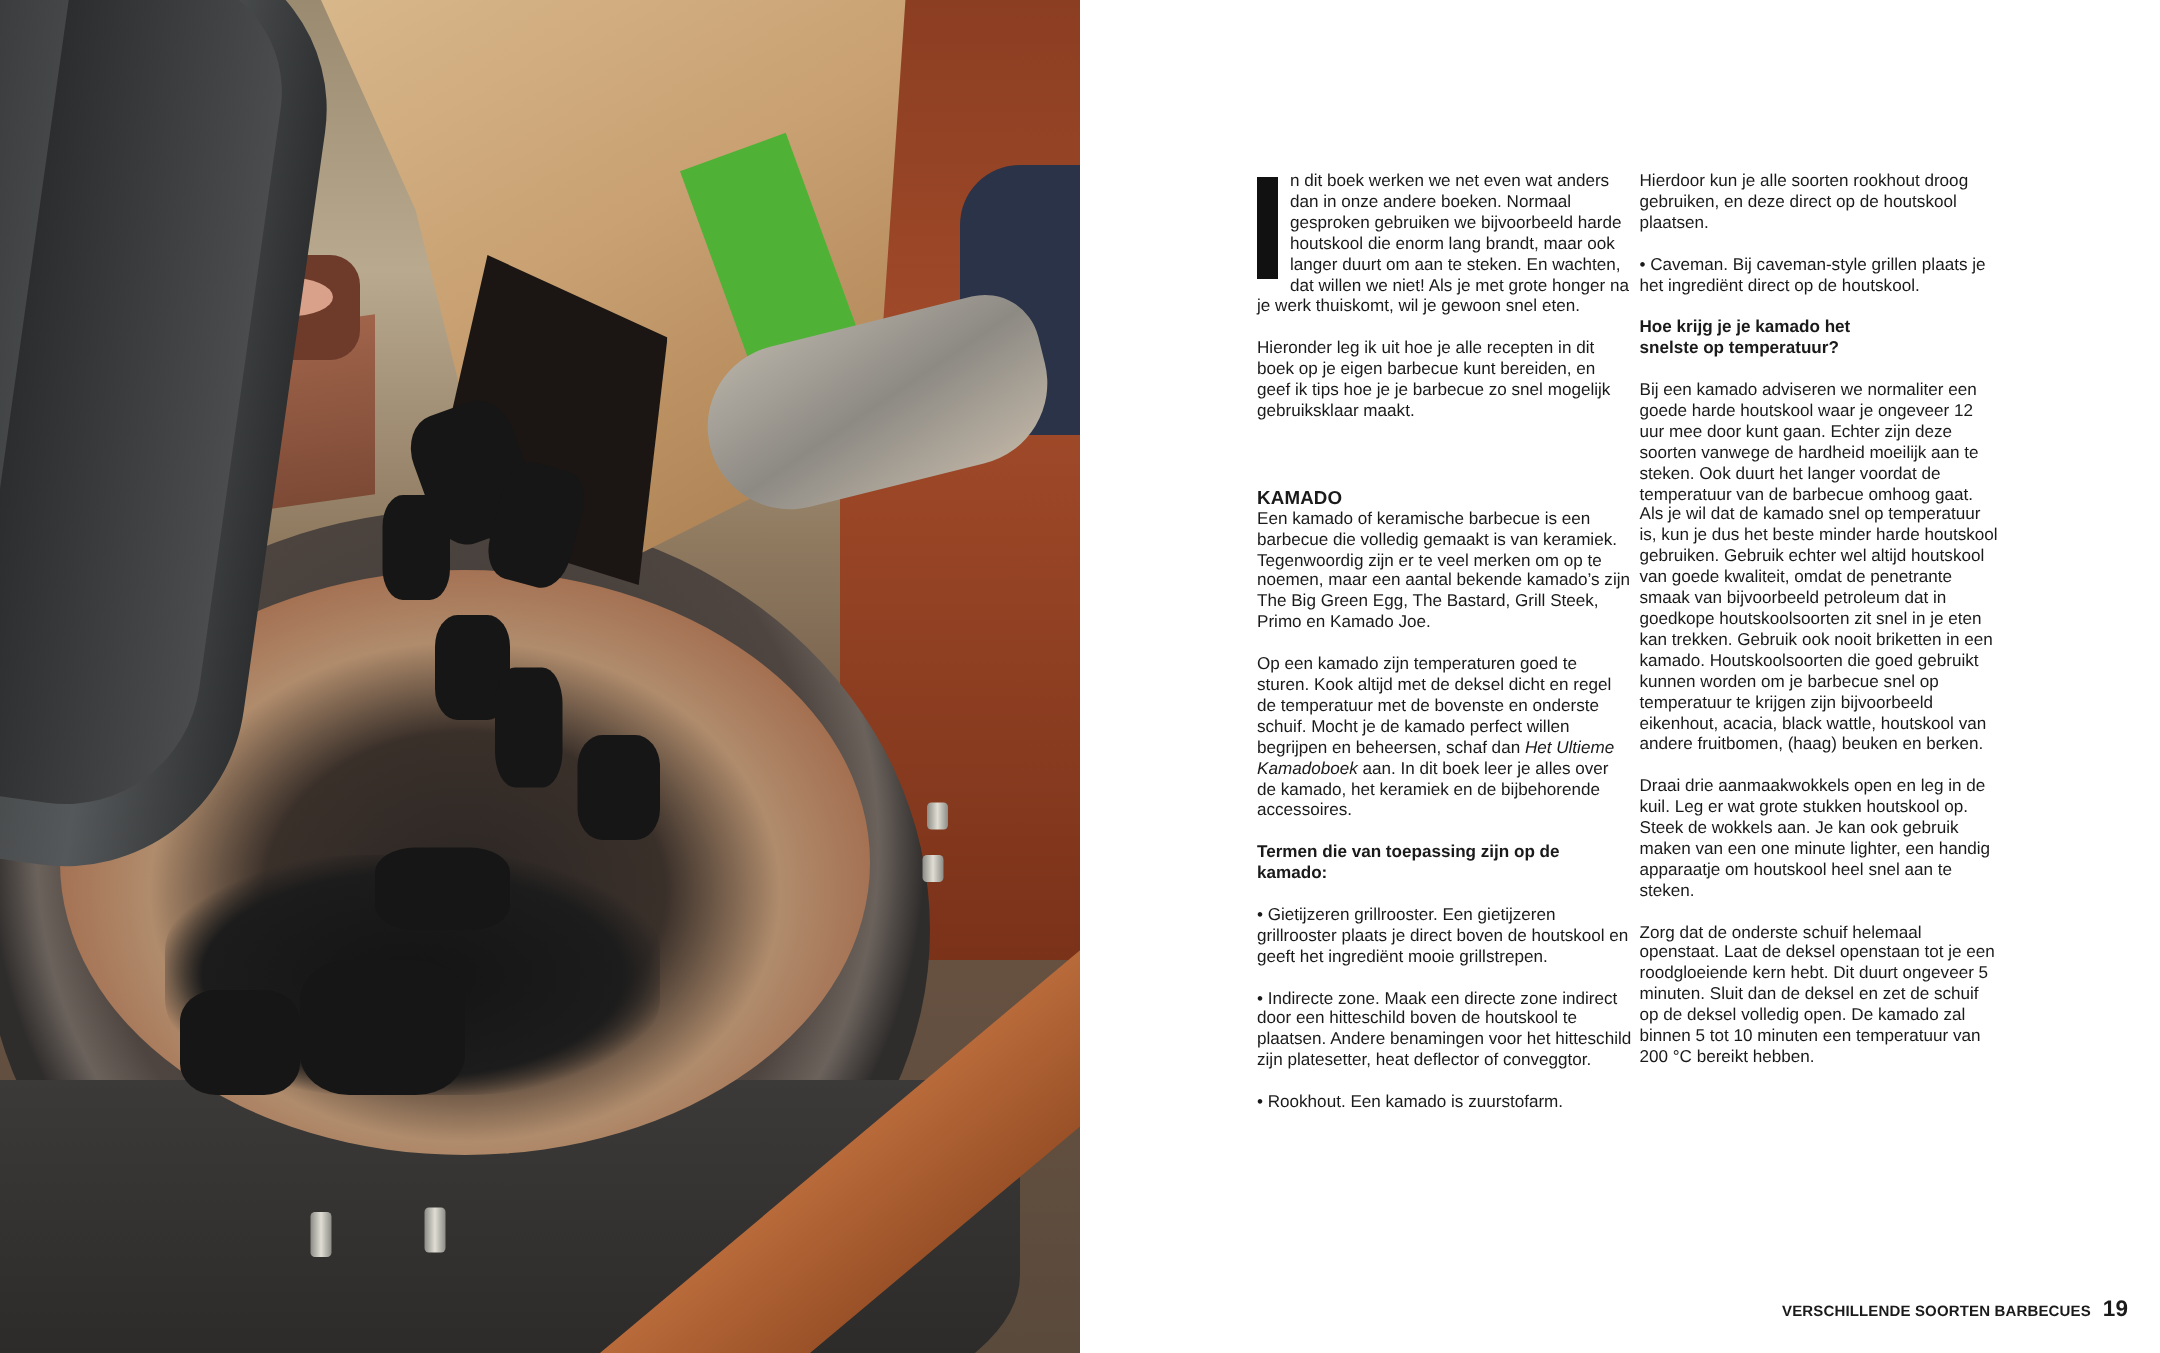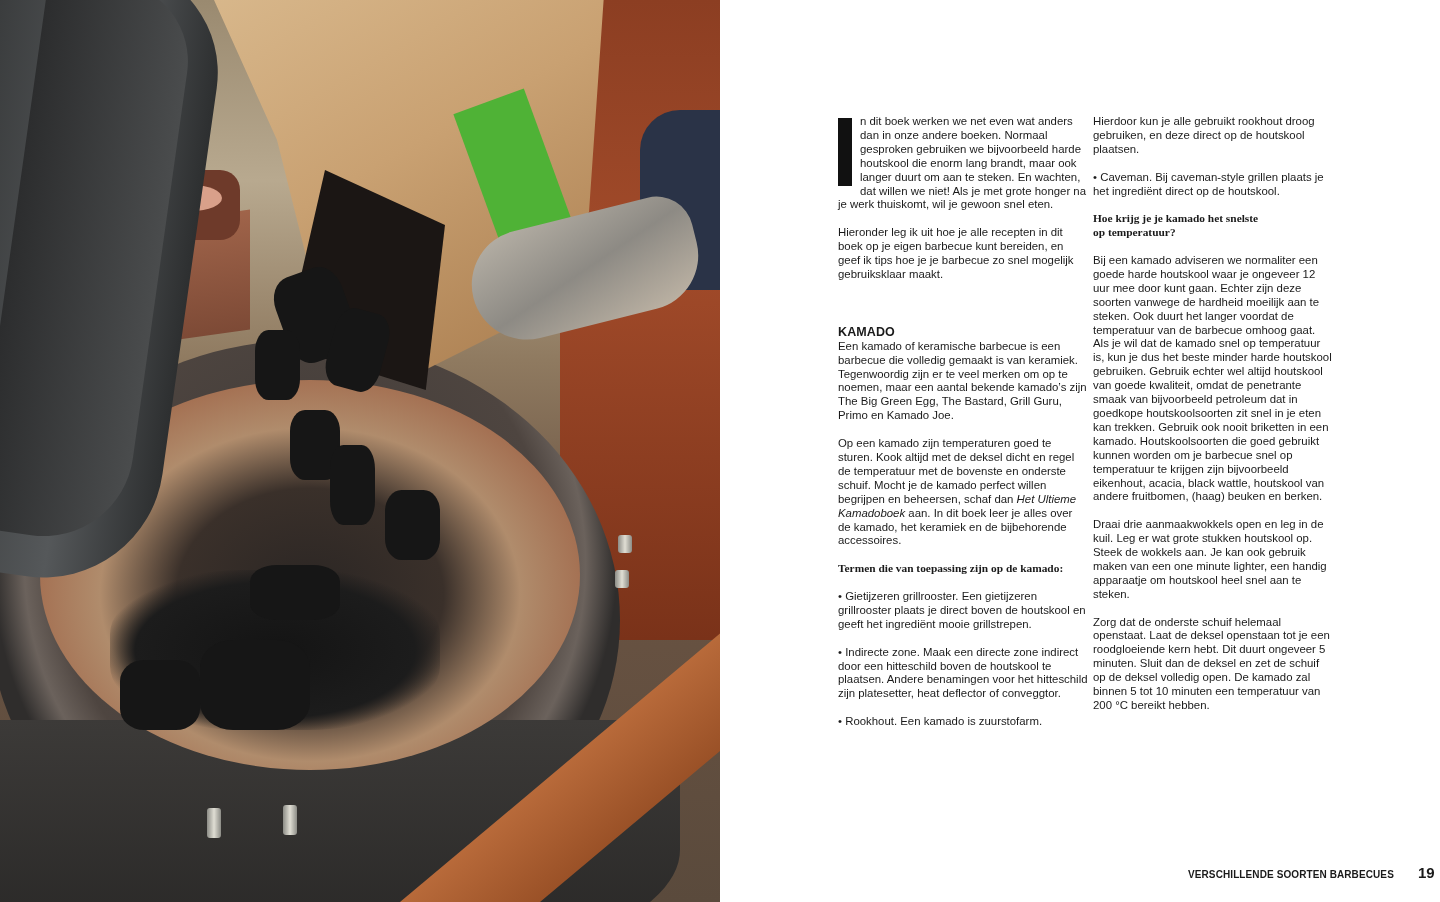--- a/index.html
+++ b/index.html
@@ -39,25 +39,25 @@
   .b1 { left:207px; top:808px; } .b2 { left:283px; top:805px; } .b3 { left:618px; top:535px; height:18px; } .b4 { left:615px; top:570px; height:18px; }
   .board { left:400px; top:640px; width:420px; height:90px; background:linear-gradient(180deg,#b86a3a,#9a5127); transform:rotate(-40deg); transform-origin:left top; top:902px; }
 
   
   .col { position:absolute; top:115px; width:250px; font-size:11.4px; line-height:13.9px; }
   .col-left { left:838px; }
   .col-right { left:1093px; width:240px; }
   .col p { margin:0 0 13.9px 0; }
   .dropcap { float:left; width:14px; height:68px; background:#111; margin:3px 8px 0 0; }
   .section-heading { font-weight:bold; font-size:12.5px; margin:44px 0 0 0; letter-spacing:0.1px; }
-  .subheading { font-weight:bold; margin:0;font-family:Liberation Serif, serif; }
+  .subheading { font-weight:bold; margin:0; }
   .term { font-weight:normal; }
   .em { font-style:italic; }
   .footer { position:absolute; top:864px; left:1188px; font-size:10px; font-weight:bold; letter-spacing:0.1px; display:flex; align-items:baseline;text-align:right; }
-  .footer-num { font-size:15px; margin-left:24px; }
+  .footer-num { font-size:15px; margin-left:8px; }
 </style>
 </head>
 <body>
 
 <div class="photo" title="Charcoal being poured from a paper bag into an open kamado barbecue">
   <div class="bg-garden"></div>
   <div class="table-top"></div>
   <div class="glove"></div>
   <div class="glove-patch"></div>
   <div class="apron"></div>
@@ -88,33 +88,33 @@
   <div class="board"></div>
 </div>
 
 <div class="col col-left">
   <p>
     <span class="dropcap"></span><span>n dit boek werken we net even wat anders dan in onze andere boeken. Normaal gesproken gebruiken we bijvoorbeeld harde houtskool die enorm lang brandt, maar ook langer duurt om aan te steken. En wachten, dat willen we niet! Als je met grote honger na je werk thuiskomt, wil je gewoon snel eten.</span>
   </p>
   <p>Hieronder leg ik uit hoe je alle recepten in dit boek op je eigen barbecue kunt bereiden, en geef ik tips hoe je je barbecue zo snel mogelijk gebruiksklaar maakt.</p>
 
   <div class="section-heading">KAMADO</div>
-  <p>Een kamado of keramische barbecue is een barbecue die volledig gemaakt is van keramiek. Tegenwoordig zijn er te veel merken om op te noemen, maar een aantal bekende kamado’s zijn The Big Green Egg, The Bastard, Grill Guru, Primo en Kamado Joe.</p>
+  <p>Een kamado of keramische barbecue is een barbecue die volledig gemaakt is van keramiek. Tegenwoordig zijn er te veel merken om op te noemen, maar een aantal bekende kamado’s zijn The Big Green Egg, The Bastard, Grill Steek, Primo en Kamado Joe.</p>
   <p>
     <span>Op een kamado zijn temperaturen goed te sturen. Kook altijd met de deksel dicht en regel de temperatuur met de bovenste en onderste schuif. Mocht je de kamado perfect willen begrijpen en beheersen, schaf dan </span><span class="em">Het Ultieme Kamadoboek</span><span> aan. In dit boek leer je alles over de kamado, het keramiek en de bijbehorende accessoires.</span>
   </p>
   <p class="subheading" style="margin-bottom:13.9px">Termen die van toepassing zijn op de kamado:</p>
 
   <p><span>• </span><span class="term">Gietijzeren grillrooster.</span><span> Een gietijzeren grillrooster plaats je direct boven de houtskool en geeft het ingrediënt mooie grillstrepen.</span></p>
   <p><span>• </span><span class="term">Indirecte zone.</span><span> Maak een directe zone indirect door een hitteschild boven de houtskool te plaatsen. Andere benamingen voor het hitteschild zijn platesetter, heat deflector of conveggtor.</span></p>
   <p><span>• </span><span class="term">Rookhout.</span><span> Een kamado is zuurstofarm.</span></p>
 </div>
 
 <div class="col col-right">
-  <p>Hierdoor kun je alle gebruikt rookhout droog gebruiken, en deze direct op de houtskool plaatsen.</p>
+  <p>Hierdoor kun je alle soorten rookhout droog gebruiken, en deze direct op de houtskool plaatsen.</p>
   <p><span>• </span><span class="term">Caveman.</span><span> Bij caveman-style grillen plaats je het ingrediënt direct op de houtskool.</span></p>
   <p class="subheading" style="width:170px">Hoe krijg je je kamado het snelste op temperatuur?</p>
   <p>Bij een kamado adviseren we normaliter een goede harde houtskool waar je ongeveer 12 uur mee door kunt gaan. Echter zijn deze soorten vanwege de hardheid moeilijk aan te steken. Ook duurt het langer voordat de temperatuur van de barbecue omhoog gaat. Als je wil dat de kamado snel op temperatuur is, kun je dus het beste minder harde houtskool gebruiken. Gebruik echter wel altijd houtskool van goede kwaliteit, omdat de penetrante smaak van bijvoorbeeld petroleum dat in goedkope houtskoolsoorten zit snel in je eten kan trekken. Gebruik ook nooit briketten in een kamado. Houtskoolsoorten die goed gebruikt kunnen worden om je barbecue snel op temperatuur te krijgen zijn bijvoorbeeld eikenhout, acacia, black wattle, houtskool van andere fruitbomen, (haag) beuken en berken.</p>
   <p>Draai drie aanmaakwokkels open en leg in de kuil. Leg er wat grote stukken houtskool op. Steek de wokkels aan. Je kan ook gebruik maken van een one minute lighter, een handig apparaatje om houtskool heel snel aan te steken.</p>
   <p>Zorg dat de onderste schuif helemaal openstaat. Laat de deksel openstaan tot je een roodgloeiende kern hebt. Dit duurt ongeveer 5 minuten. Sluit dan de deksel en zet de schuif op de deksel volledig open. De kamado zal binnen 5 tot 10 minuten een temperatuur van 200 °C bereikt hebben.</p>
 </div>
 
 <div class="footer">
   <span>VERSCHILLENDE SOORTEN BARBECUES</span>
   <span class="footer-num">19</span>

